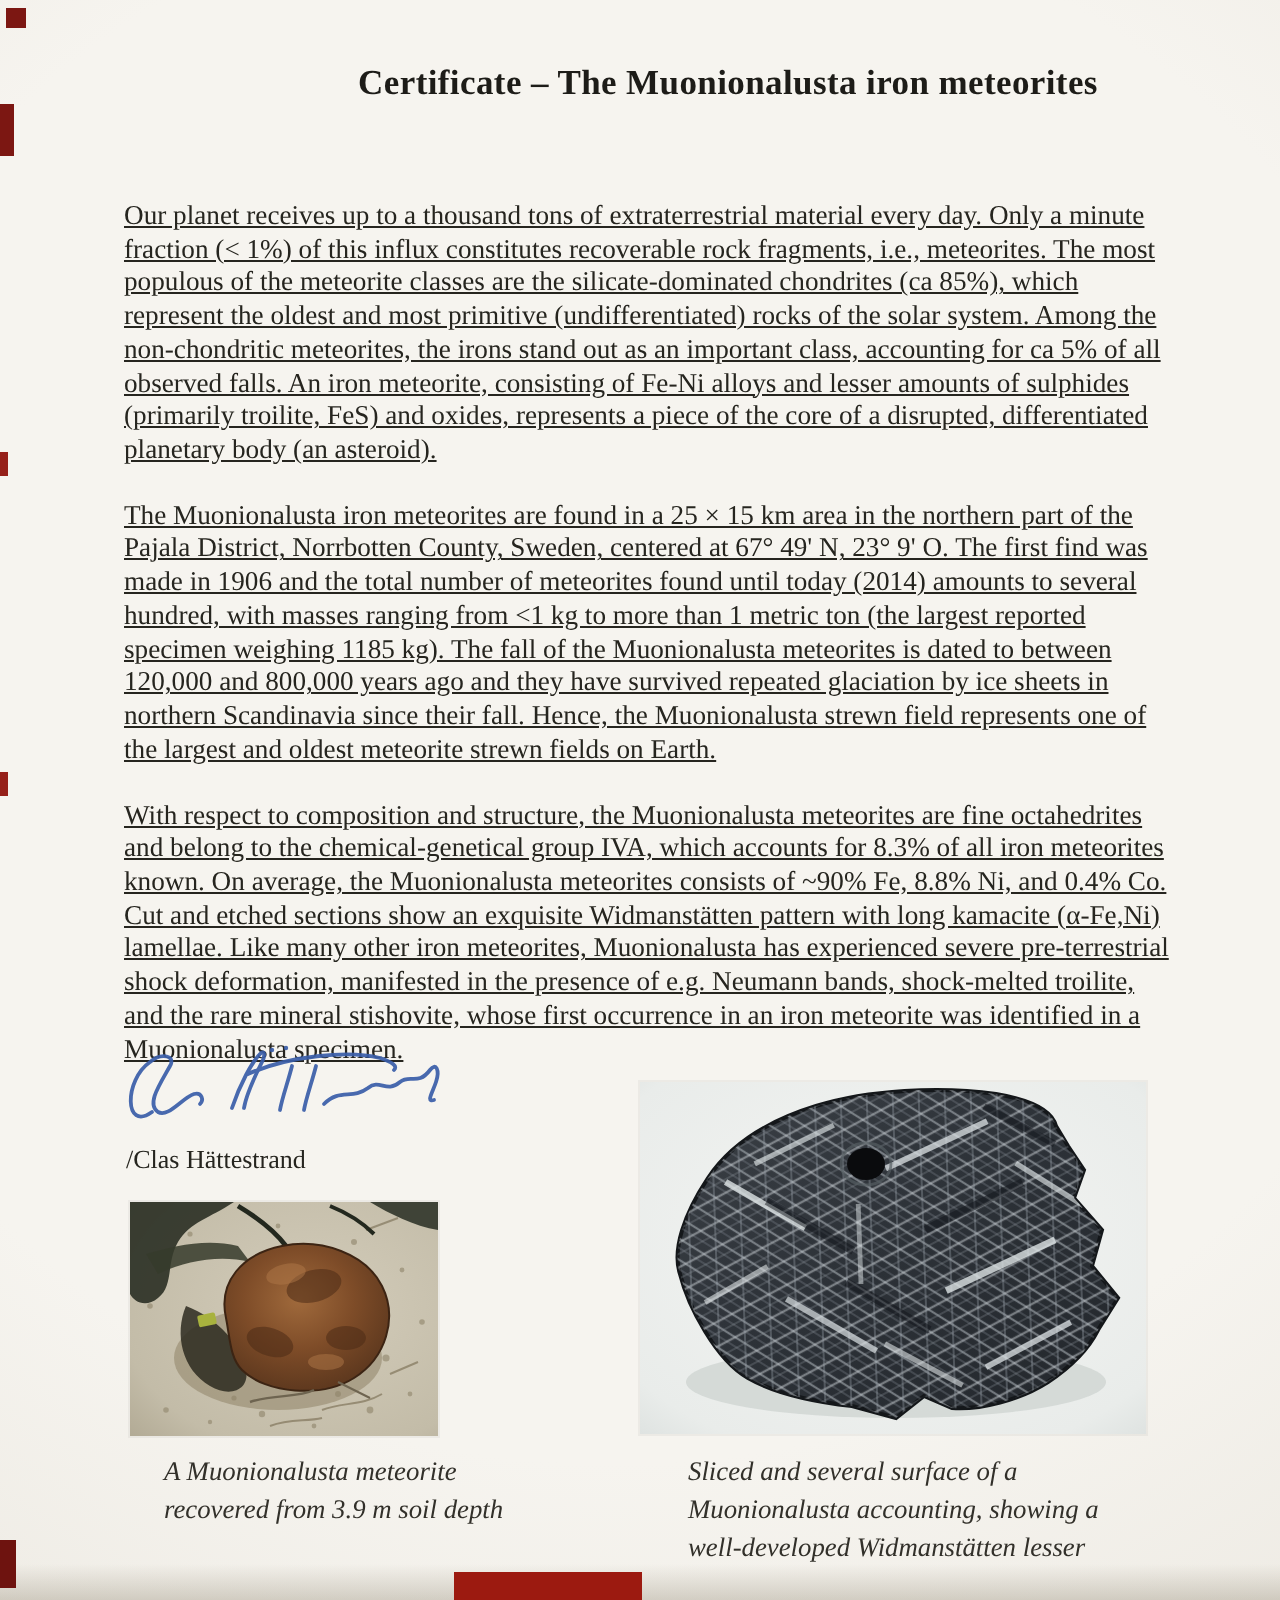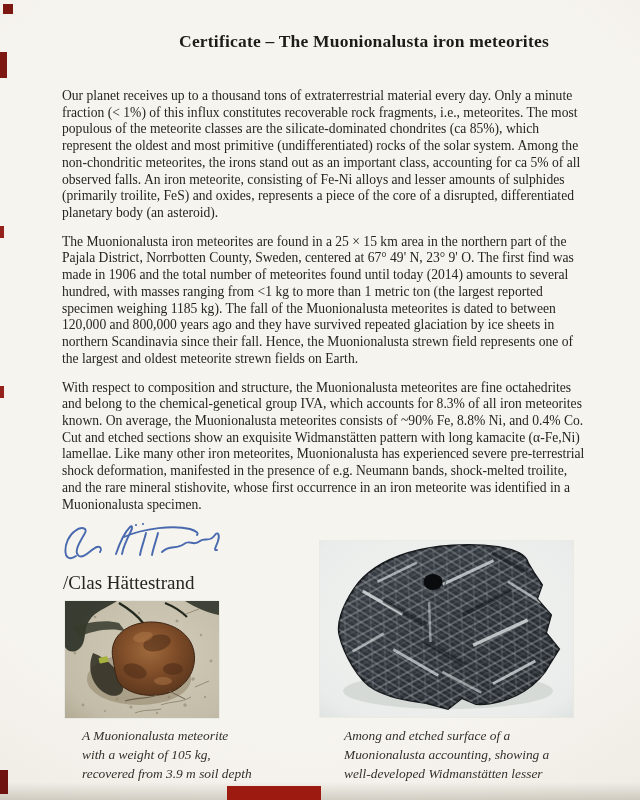--- a/index.html
+++ b/index.html
@@ -15,23 +15,23 @@
   }
   .doc-title{
     position:absolute;top:31px;left:0;width:640px;
     text-align:center;font-size:17.5px;font-weight:bold;
     letter-spacing:.2px;margin:0;color:#1d1c18;padding-left:44px;
   }
   .body-text{
     position:absolute;top:84px;left:62px;width:526px;
     font-size:13.6px;line-height:1.23;text-align:left;
   }
-  .body-text p{margin:4px 0 12px 0;}
+  .body-text p{margin:16px 0 12px 0;text-decoration:underline;}
   .sig-svg{position:absolute;left:58px;top:520px;}
-  .typed-name{position:absolute;left:63px;top:572px;font-size:19px;}
+  .typed-name{position:absolute;left:63px;top:572px;font-size:13px;}
   .figure{position:absolute;box-shadow:0 0 0 1px rgba(0,0,0,0.04);}
   .fig-soil{left:65px;top:601px;width:154px;height:117px;}
   .fig-slice{left:320px;top:541px;width:253px;height:176px;}
   .caption{
     position:absolute;top:726px;
     font-size:13.4px;font-style:italic;line-height:1.42;color:#32302a;margin-left:14px;
   }
   .caption-left{left:68px;width:230px;}
   .caption-right{left:330px;width:250px;}
   .scan-mark{position:absolute;}
@@ -213,22 +213,21 @@
         <rect x="170" y="20" width="40" height="3.4" transform="rotate(28 190 21)"></rect>
       </g>
     </g>
 
     <ellipse cx="113" cy="41" rx="9.5" ry="8" fill="#0a0b0d"></ellipse>
     <ellipse cx="113" cy="41" rx="12.5" ry="10.5" fill="none" stroke="#565e63" stroke-width="1.4" opacity="0.7"></ellipse>
   </svg>
 
   <div class="caption caption-left">
     <div>A Muonionalusta meteorite</div>
-    <div>with a weight of 105 kg,</div>
     <div>recovered from 3.9 m soil depth</div>
   </div>
   <div class="caption caption-right">
-    <div>Among and etched surface of a</div>
+    <div>Sliced and several surface of a</div>
     <div>Muonionalusta accounting, showing a</div>
     <div>well-developed Widmanstätten lesser</div>
   </div>
 
 </div>
 
 </body></html>

